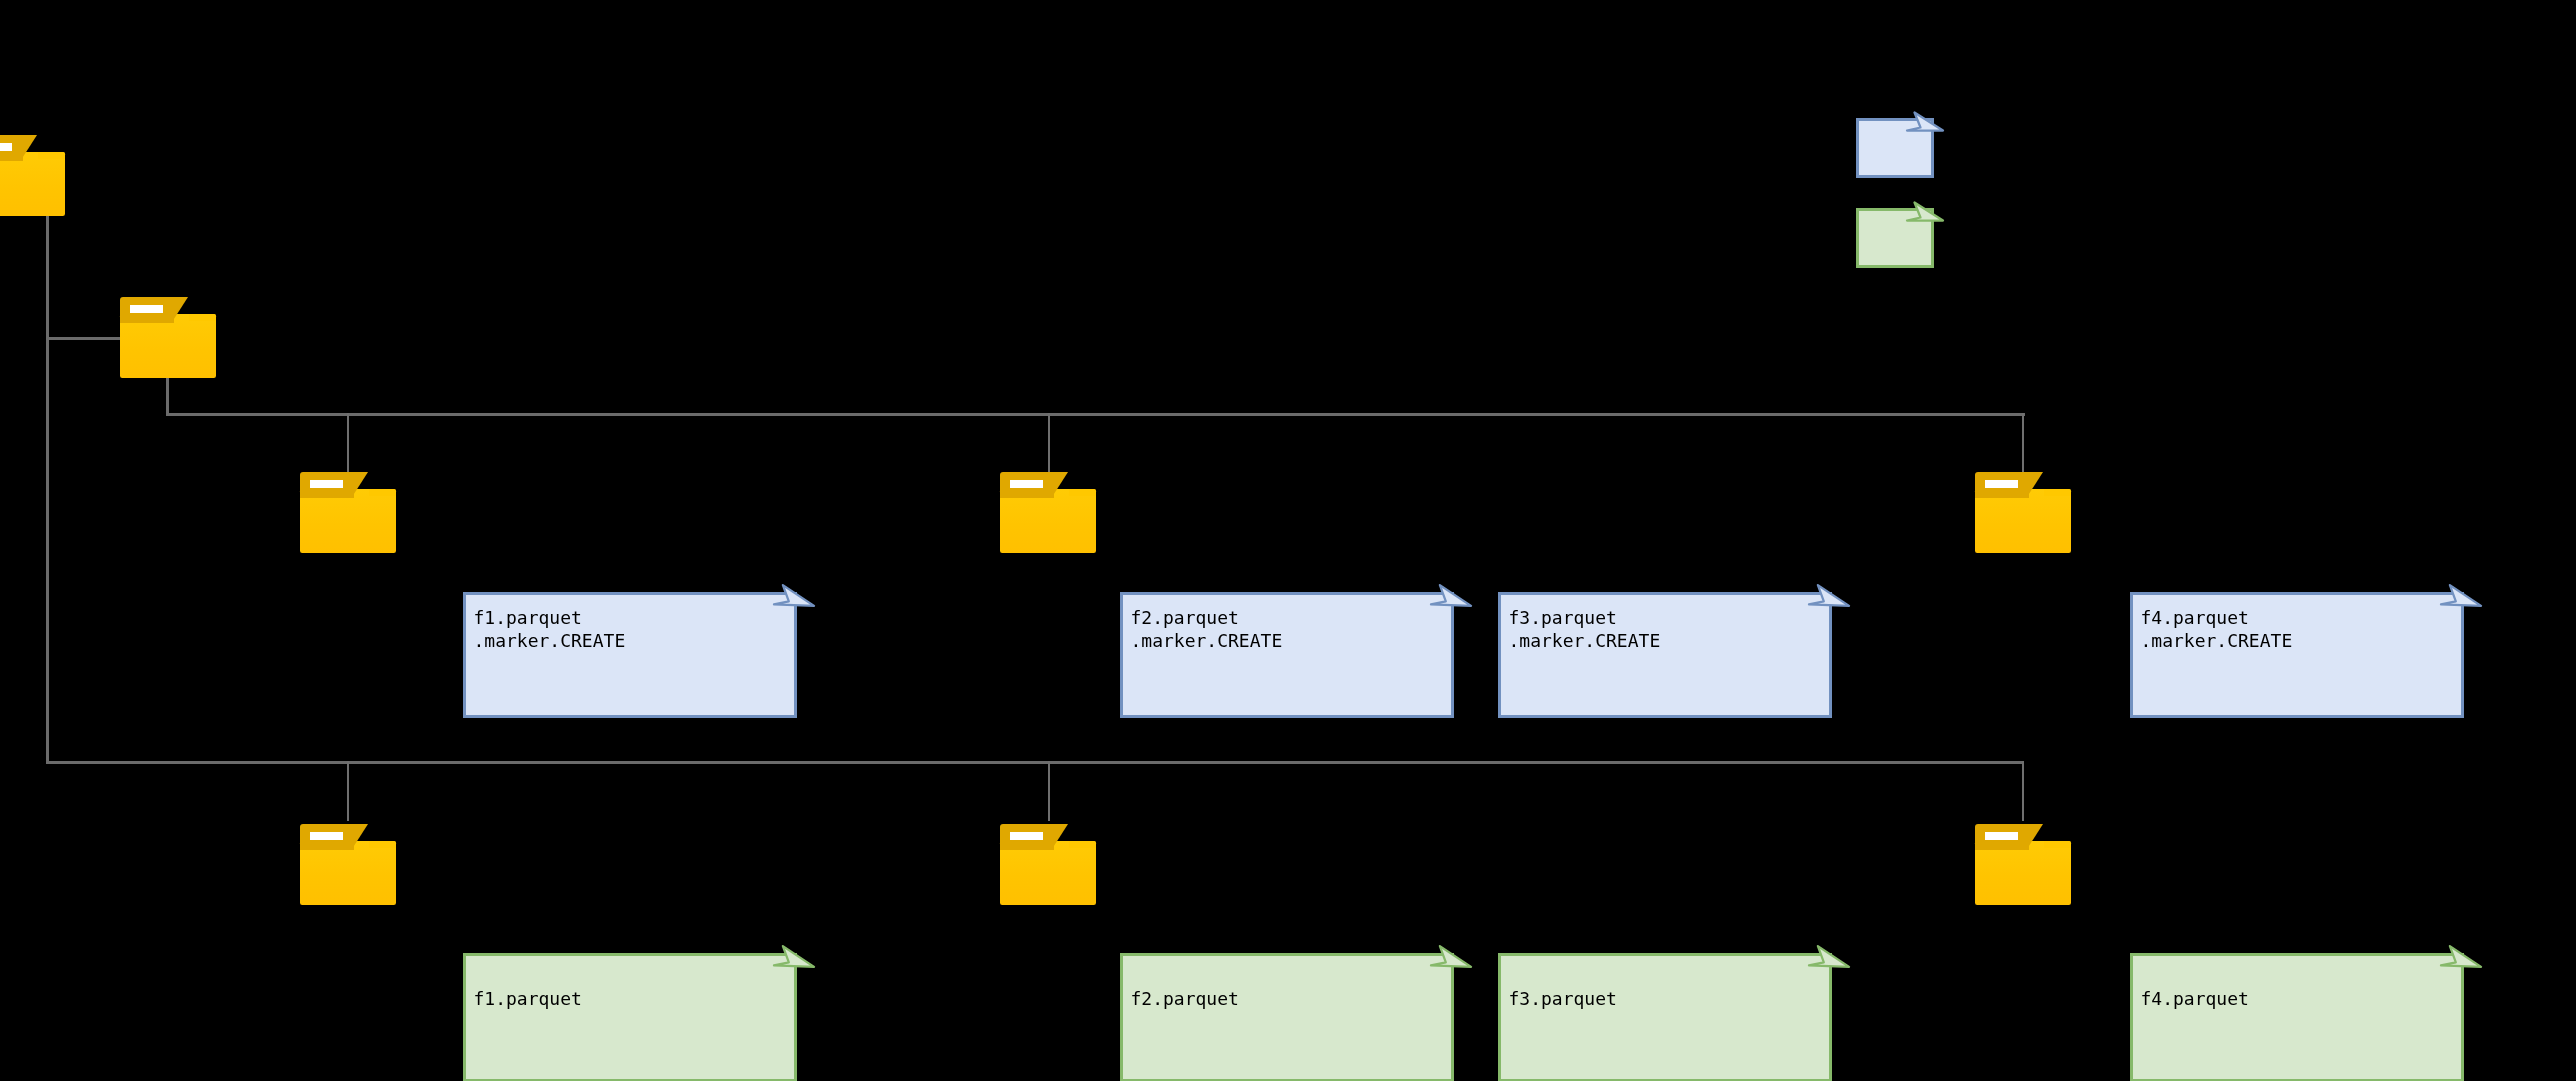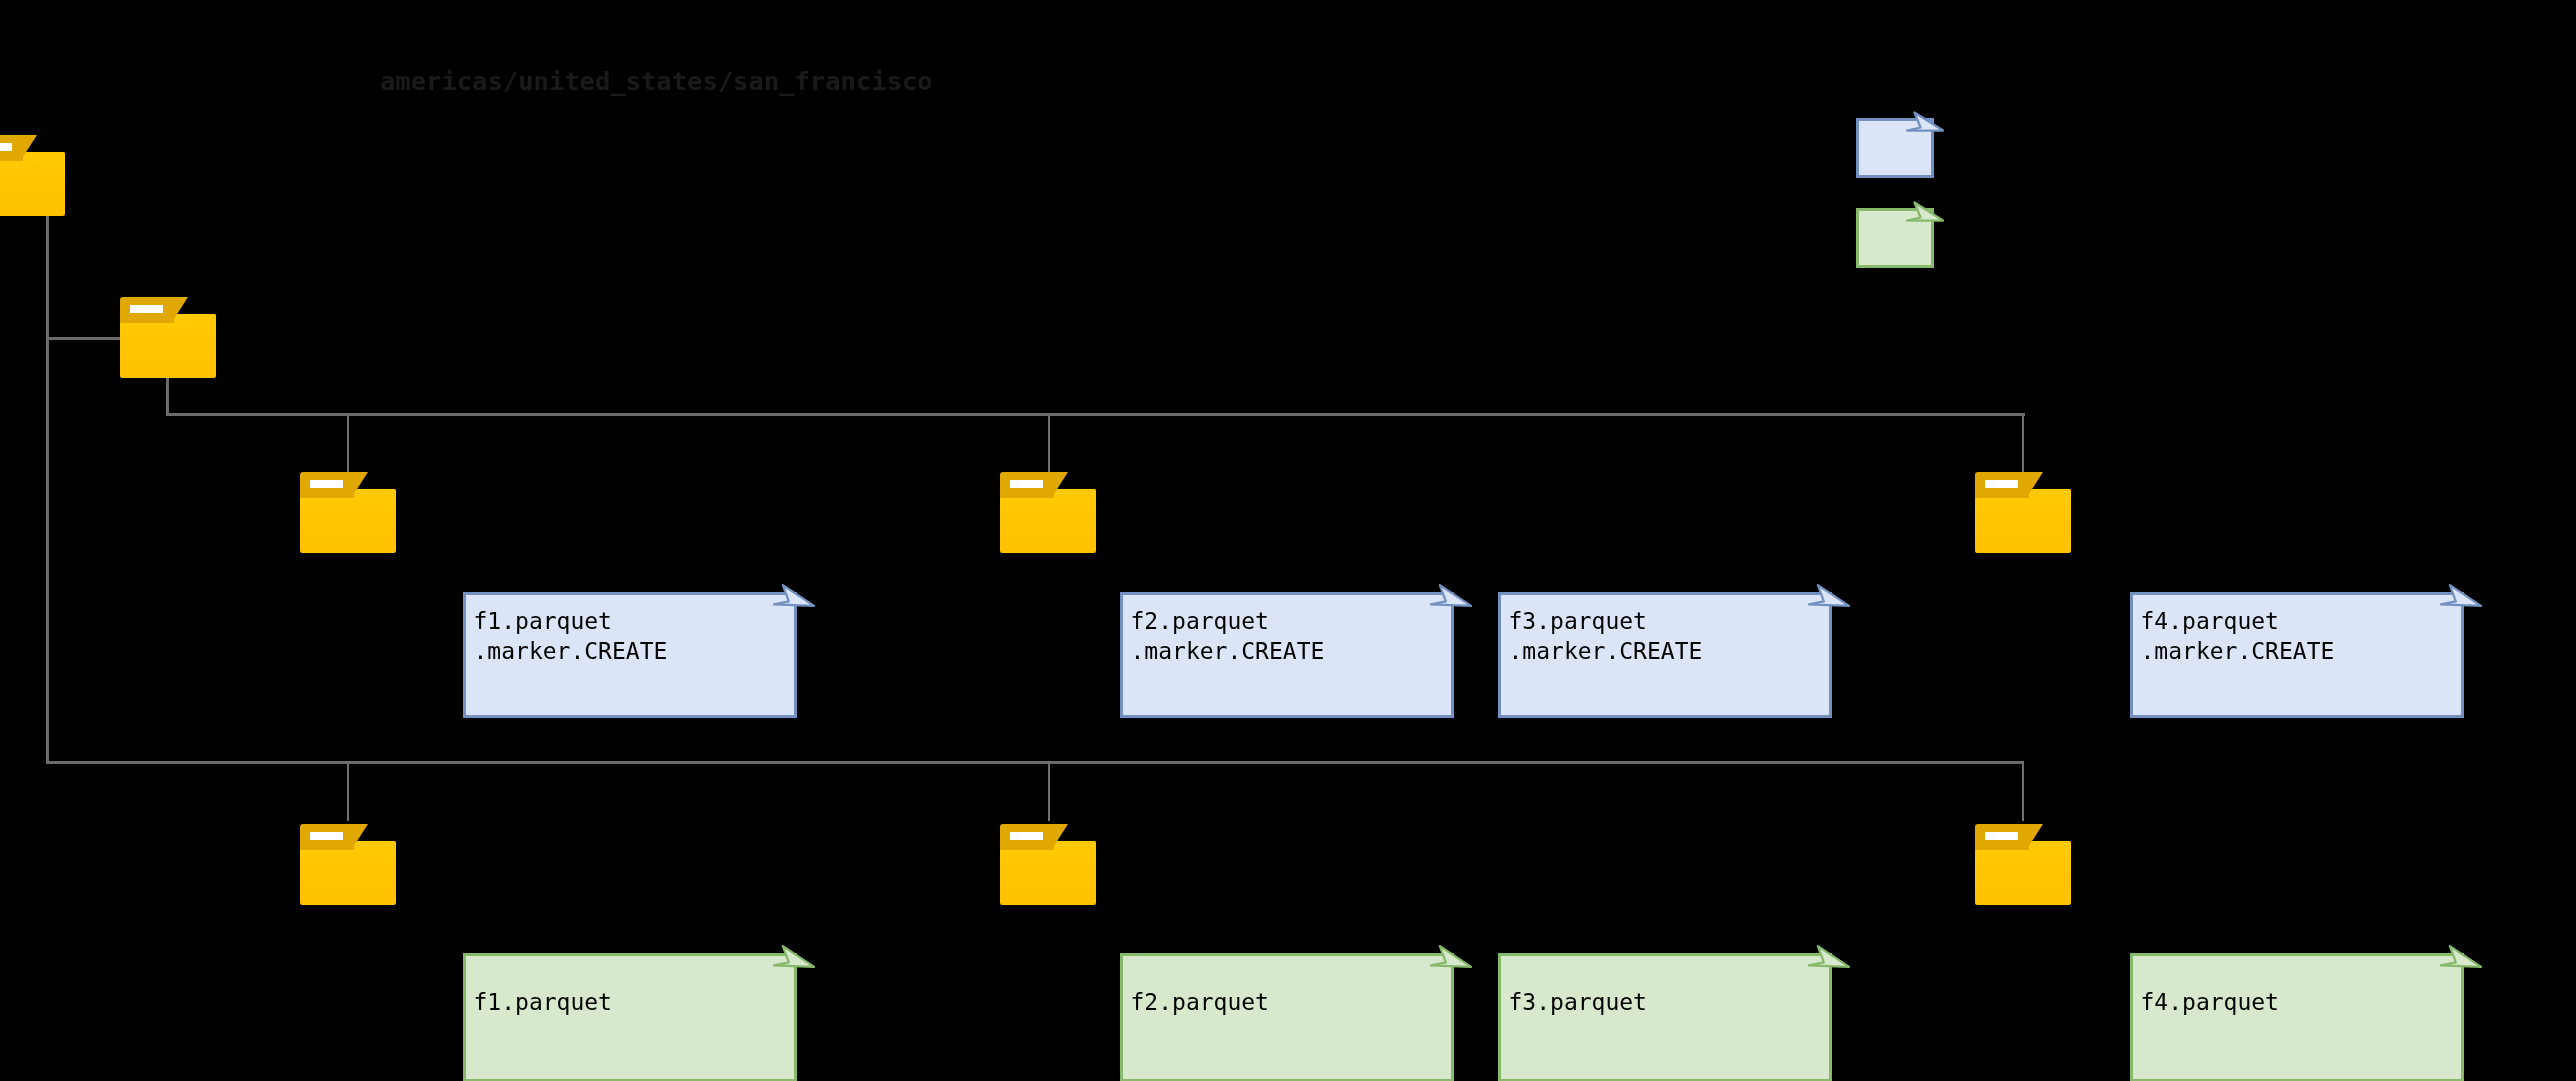--- a/index.html
+++ b/index.html
@@ -110,21 +110,21 @@
     width: 49px;
     height: 30px;
     pointer-events: none;
   }
   .note .note-text {
     position: absolute;
     left: 10.5px;
     top: 13.5px;
     right: 4.5px;
     font-family: "DejaVu Sans Mono", "Liberation Mono", monospace;
-    font-size: 23px;
+    font-size: 18px;
     line-height: 1.33;
     color: #000000;
     white-space: pre-line;
   }
   .note.blue .note-shape {
     background: #dbe5f7;
     border-color: #7291c0;
   }
   .note.green .note-shape {
     background: #d7e8cd;
@@ -147,21 +147,20 @@
     width: 48px;
     height: 28.5px;
     pointer-events: none;
   }
 </style>
 </head>
 <body>
 
 <div id="canvas">
 
-  <div class="diagram-title">americas/united_states/san_francisco</div>
 
   <div>
     <div class="legend-swatch blue" style="left:1856px; top:118px;">
       <svg class="legend-fold" style="left:45px; top:-13.5px;" viewBox="0 0 64 38">
         <path d="M4 30 L22 26 L14 6 L52 30 Z" fill="#dbe5f7" stroke="#7291c0" stroke-width="3" stroke-linejoin="round"></path>
       </svg>
     </div>
     <div class="legend-swatch green" style="left:1856px; top:208px;">
       <svg class="legend-fold" style="left:45px; top:-13.5px;" viewBox="0 0 64 38">
         <path d="M4 30 L22 26 L14 6 L52 30 Z" fill="#d7e8cd" stroke="#86b96a" stroke-width="3" stroke-linejoin="round"></path>

